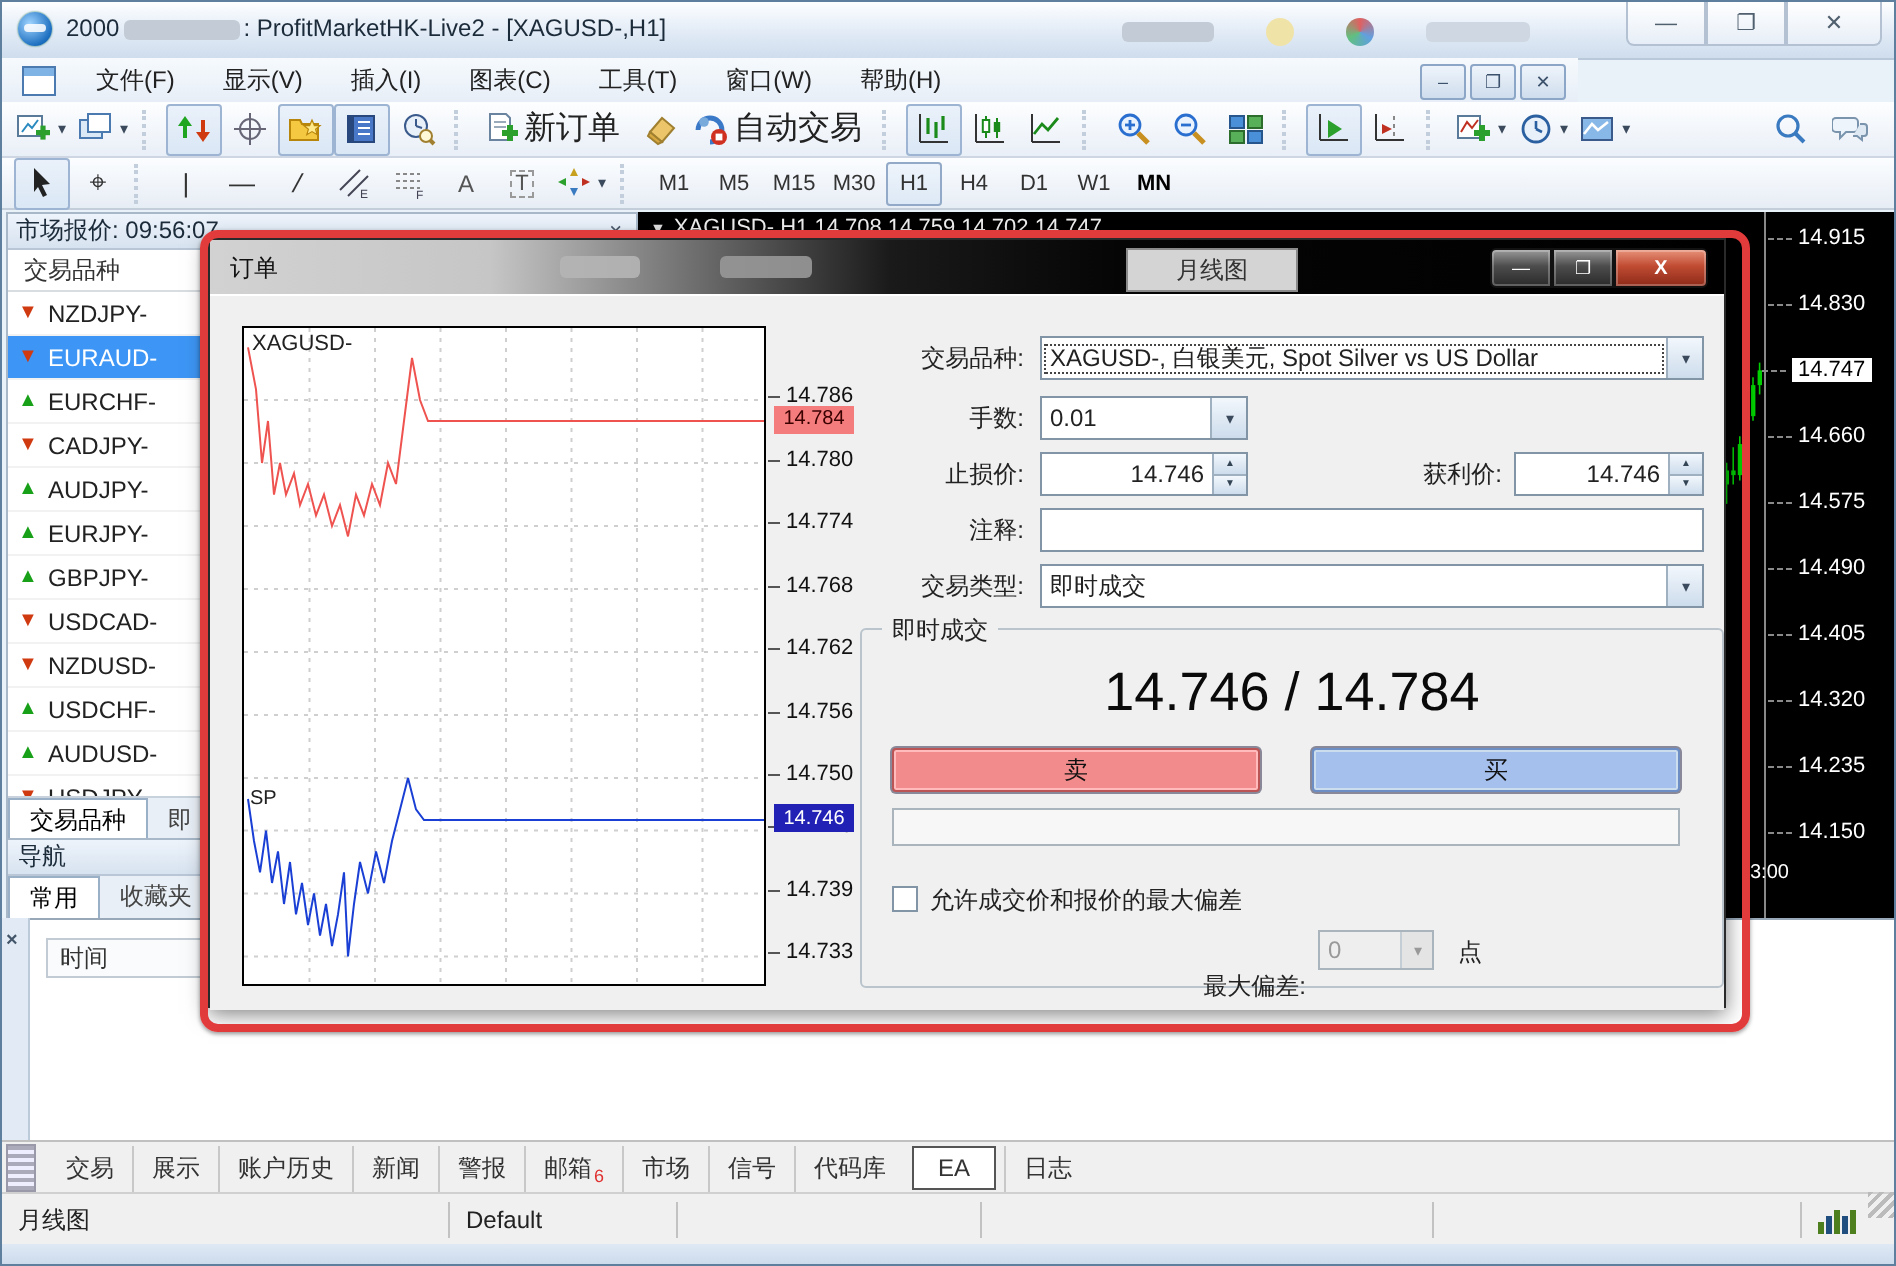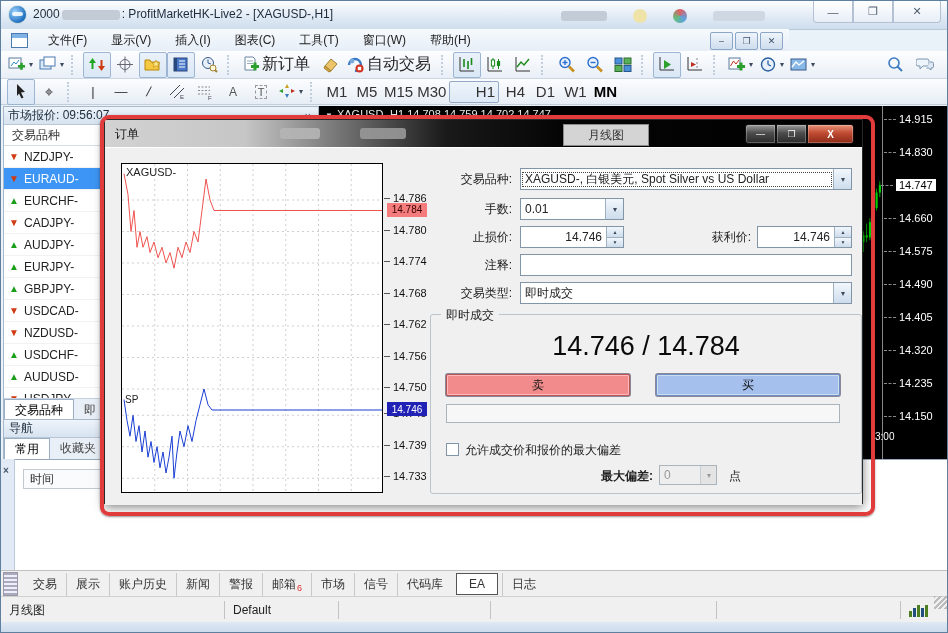--- a/index.html
+++ b/index.html
@@ -39,22 +39,22 @@
   .tbtn{height:22px;min-width:22px;padding:1px 2px;display:flex;align-items:center;justify-content:center;
     gap:2px;border:1px solid transparent;border-radius:2px;position:relative;}
   .tbtn.pressed{border:1px solid #9db4d2;background:linear-gradient(#eaf1fa,#dae7f5);}
   .tlabel{font-size:16px;color:#222;padding-right:3px;}
   .caret{font-size:8px;color:#3b4a5c;margin-left:1px;}
   .sep{width:7px;height:20px;border-left:2px dotted #c3cedc;margin:0 3px 0 4px;}
   .glyph{font-size:13px;color:#333;}
   .spacer{margin-left:auto;}
   
   .tf{height:20px;min-width:26px;display:flex;align-items:center;justify-content:center;
-    font-size:15px;color:#333;border:1px solid transparent;border-radius:2px;margin:0 1px;}
-  .tf.active{border:1px solid #92a9c7;background:linear-gradient(#eef4fb,#dde9f6);padding-left:22px;}
+    font-size:11px;color:#333;border:1px solid transparent;border-radius:2px;margin:0 1px;}
+  .tf.active{border:1px solid #92a9c7;background:linear-gradient(#eef4fb,#dde9f6);}
   .tf.bold{font-weight:bold;color:#000;}
   
   #market-watch{left:2px;top:105px;width:316px;height:353px;background:#fff;border:1px solid #a8b8c8;box-sizing:border-box;}
   #mw-header{left:0;top:0;width:314px;height:18px;background:linear-gradient(#eef4fb,#d7e3f0);
     border-bottom:1px solid #b8c6d6;display:flex;align-items:center;padding:0 4px;box-sizing:border-box;color:#1c2b3a;}
   #mw-close{margin-left:auto;color:#4a5a6c;font-size:11px;padding:0 3px;}
   #mw-colhdr{left:0;top:18px;width:314px;height:21px;border-bottom:1px solid #d8dde2;display:flex;align-items:center;
     padding-left:8px;box-sizing:border-box;color:#333;}
   #mw-list{left:0;top:39px;width:314px;}
   .mw-row{height:21px;display:flex;align-items:center;border-bottom:1px solid #f2f2f2;background:#fff;}
@@ -133,21 +133,21 @@
   #exec-group{left:325px;top:166px;width:430px;height:178px;border:1px solid #b9c4cd;border-radius:3px;}
   #exec-legend{position:absolute;left:10px;top:-8px;background:#f0f0f0;padding:0 5px;color:#222;}
   #quote{position:absolute;left:0;top:16px;width:100%;text-align:center;font-size:27px;color:#0a0a0a;}
   .tradebtn{position:absolute;top:59px;width:184px;height:22px;border-radius:2px;display:flex;align-items:center;
     justify-content:center;color:#111;box-sizing:border-box;}
   #sell-btn{left:15px;background:#f28b8b;border:1px solid #b55;box-shadow:inset 0 0 0 1px #fbb,0 0 0 1px #889;}
   #buy-btn{left:225px;background:#a6c0ee;border:1px solid #6d8ec4;box-shadow:inset 0 0 0 1px #cde,0 0 0 1px #889;}
   #msg-bar{position:absolute;left:15px;top:89px;width:394px;height:19px;background:#f7f7f7;border:1px solid #aab4bc;box-sizing:border-box;}
   #dev-check{position:absolute;left:15px;top:128px;width:13px;height:13px;background:#fff;border:1px solid #8295a6;box-sizing:border-box;}
   #dev-check-label{position:absolute;left:34px;top:127px;color:#222;}
-  #dev-label{position:absolute;left:120px;top:153px;width:102px;text-align:right;color:#222;font-weight:bold;}
+  #dev-label{position:absolute;left:120px;top:170px;width:102px;text-align:right;color:#222;}
   #dev-combo{position:absolute;left:228px;top:150px;width:58px;height:20px;background:#eee;border:1px solid #aab4bc;
     box-sizing:border-box;display:flex;align-items:center;color:#999;}
   #dev-combo .val{flex:1;padding-left:4px;}
   #dev-combo .drop{width:15px;height:100%;display:flex;align-items:center;justify-content:center;color:#999;
     border-left:1px solid #c5cdd4;background:#e4e4e4;}
   #pts-label{position:absolute;left:298px;top:153px;color:#222;}
   
   #bottom-tabs{left:0;top:569px;width:948px;height:26px;background:#f0f0f0;border-top:1px solid #c0c0c0;
     display:flex;align-items:center;}
   #grip-icon{width:13px;height:22px;margin:0 6px 0 2px;background:repeating-linear-gradient(#aab,#aab 2px,#eef 2px,#eef 4px);

